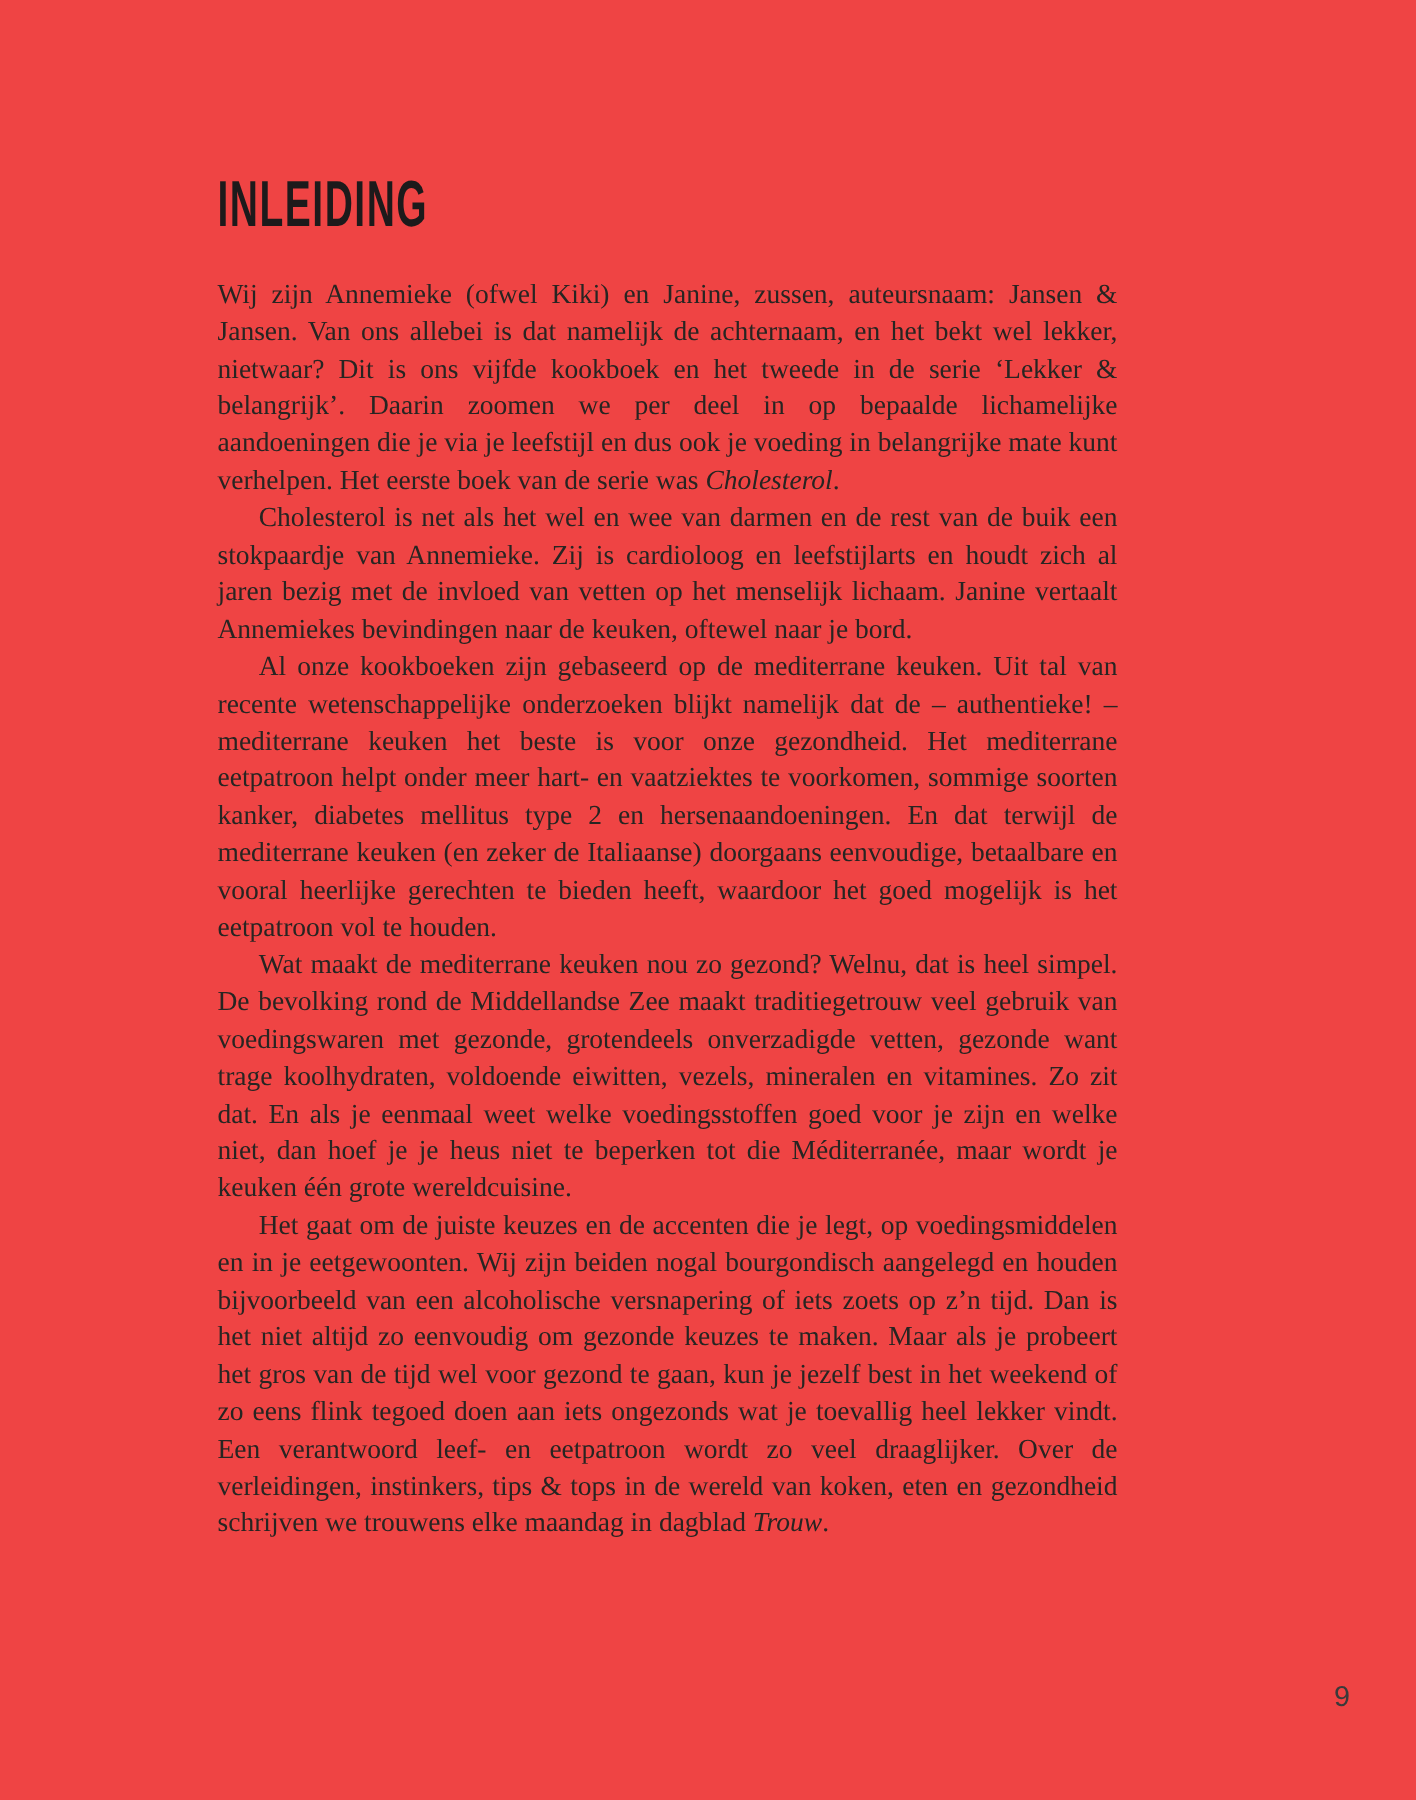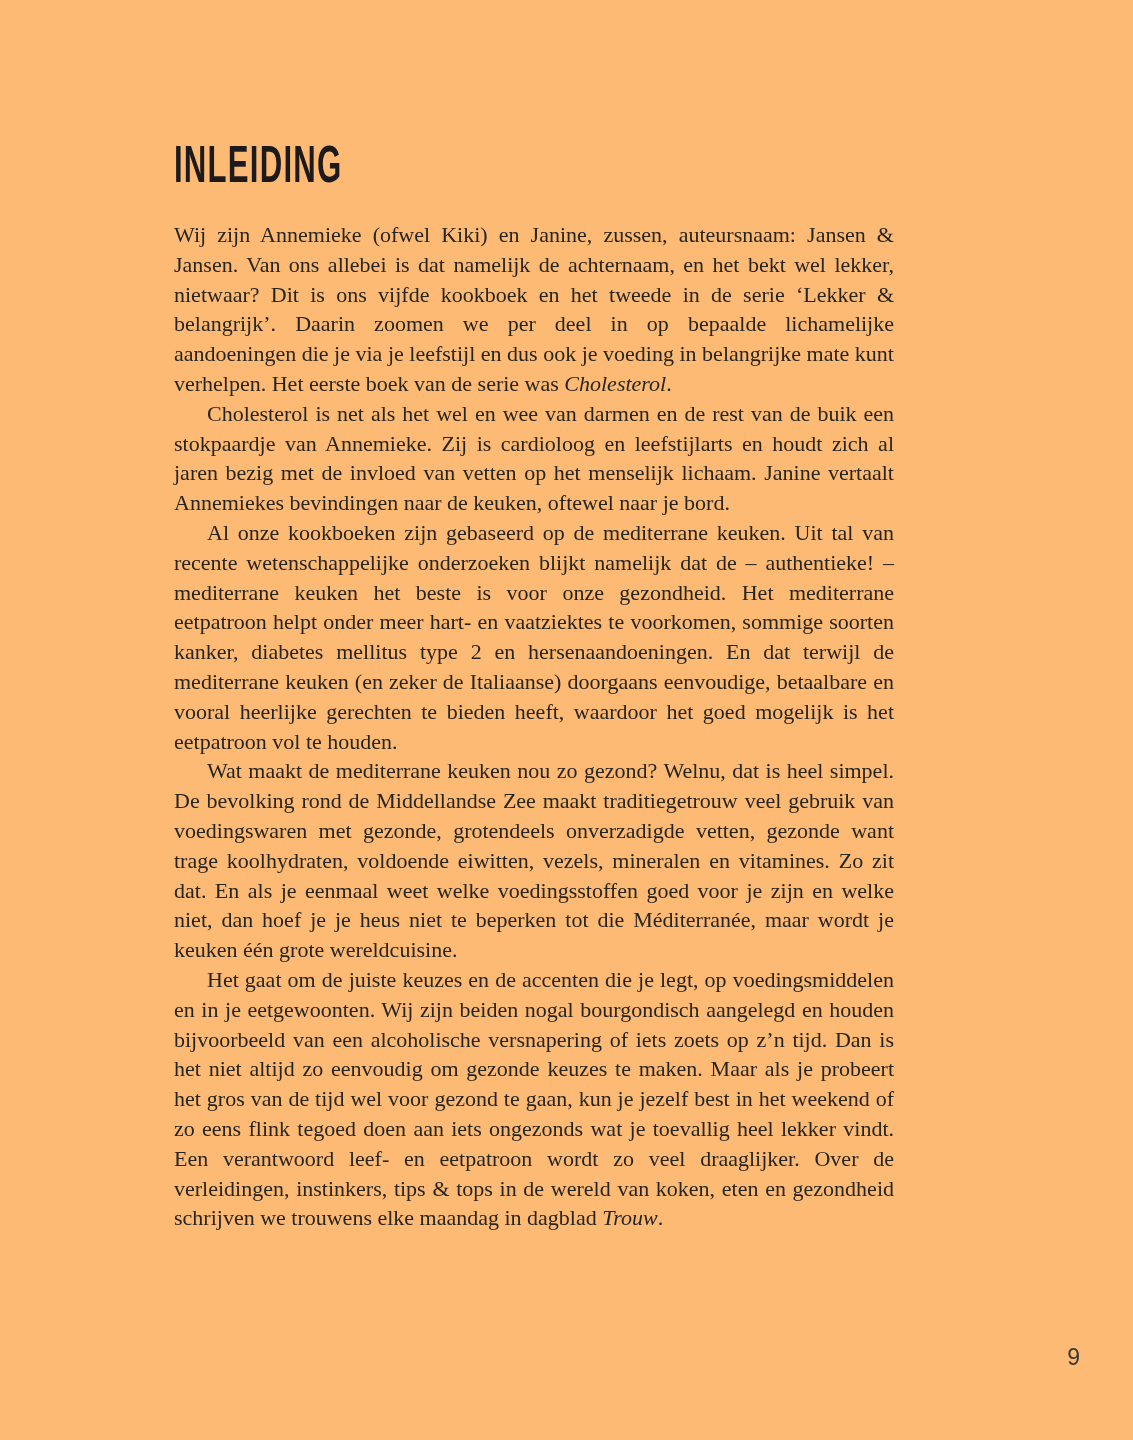--- a/index.html
+++ b/index.html
@@ -4,21 +4,21 @@
 <style>
   html, body {
     margin: 0;
     padding: 0;
     background: #e8e8e8;
   }
   .page {
     position: relative;
     width: 1133px;
     height: 1440px;
-    background: #fdba74;
+    background: #ef4444;
     overflow: hidden;
     font-family: "Liberation Serif", serif;
   }
   .chapter-title {
     position: absolute;
     left: 174px;
     top: 138px;
     margin: 0;
     font-family: "Liberation Sans", sans-serif;
     font-weight: 800;

